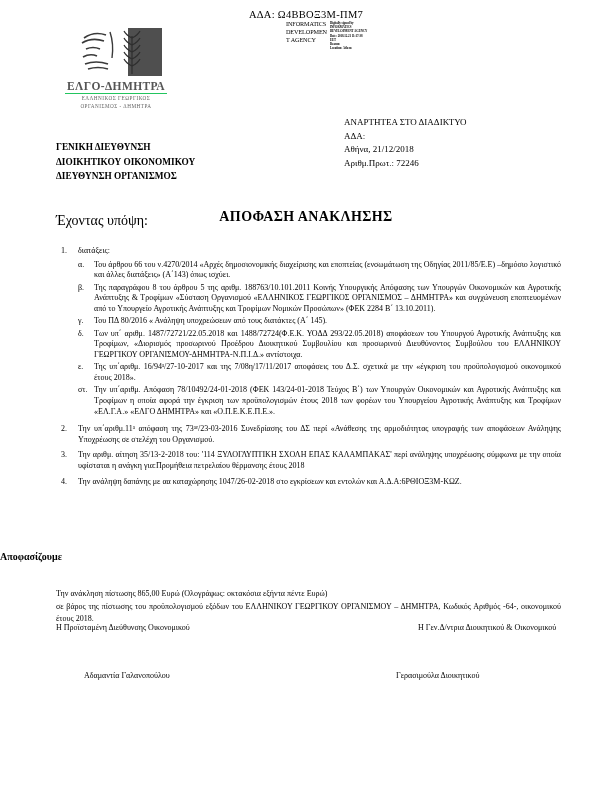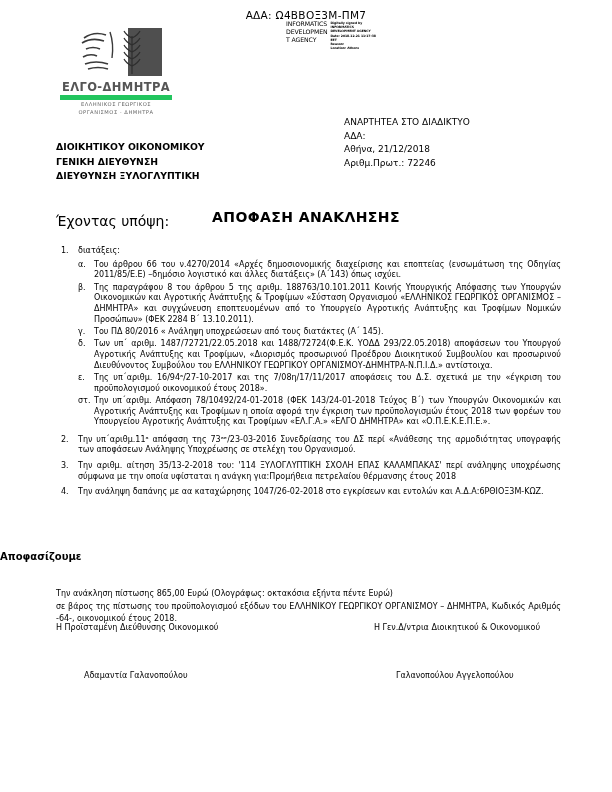--- a/index.html
+++ b/index.html
@@ -13,20 +13,21 @@
     font-family: "DejaVu Sans", "Liberation Sans", sans-serif;
     color: #000000;
     position: relative;
     overflow: hidden;
   }
   .page {
     position: relative;
     width: 540px;
     height: 792px;
     box-sizing: border-box;
+    font-family: Liberation Serif, serif;
   }
 
   
   .ada-top {
     position: absolute;
     top: 9px;
     left: 0;
     width: 612px;
     text-align: center;
     font-size: 10.5px;
@@ -72,21 +73,21 @@
     height: 48px;
     margin: 0 auto;
     display: block;
   }
   .logo-title {
     font-size: 11.5px;
     font-weight: 700;
     color: #555555;
     letter-spacing: 0.4px;
     margin-top: 1px;
-    border-bottom: 5px solid #22c55e;
+    border-bottom: 1px solid #22c55e;
     display: inline-block;
     padding: 0 2px 1px 2px;
   }
   .logo-sub {
     font-size: 5.2px;
     color: #666666;
     letter-spacing: 0.5px;
     line-height: 1.5;
     white-space: pre-line;
     margin-top: 1px;
@@ -194,21 +195,21 @@
   .decide-body p { margin: 0 0 2px 0; text-align: justify; }
 
   
   .sig-row {
     position: absolute;
     left: 56px;
     width: 505px;
     display: flex;
     font-size: 8px;
   }
-  .sig-titles { top: 623px; }
+  .sig-titles { top: 623px; gap: 44px; }
   .sig-names  { top: 671px; }
   .sig-left   { width: 282px; flex: 0 0 282px; }
   .sig-left.indent { padding-left: 28px; }
   .sig-right  { flex: 1 1 auto; padding-left: 36px; }
   .sig-right.indent { padding-left: 30px; }
 </style>
 </head>
 <body>
 
 <div class="page">
@@ -262,23 +263,23 @@
   </div>
 
   <div class="rt-header">
     <div>ΑΝΑΡΤΗΤΕΑ ΣΤΟ ΔΙΑΔΙΚΤΥΟ</div>
     <div>ΑΔΑ:</div>
     <div>Αθήνα, 21/12/2018</div>
     <div>Αριθμ.Πρωτ.: 72246</div>
   </div>
 
   <div class="lt-header">
+    <div>ΓΕΝΙΚΗ ΔΙΕΥΘΥΝΣΗ</div>
     <div>ΔΙΟΙΚΗΤΙΚΟΥ ΟΙΚΟΝΟΜΙΚΟΥ</div>
-    <div>ΓΕΝΙΚΗ ΔΙΕΥΘΥΝΣΗ</div>
-    <div>ΔΙΕΥΘΥΝΣΗ ΞΥΛΟΓΛΥΠΤΙΚΗ</div>
+    <div>ΔΙΕΥΘΥΝΣΗ ΟΡΓΑΝΙΣΜΟΣ</div>
   </div>
 
   <div class="doc-title">ΑΠΟΦΑΣΗ ΑΝΑΚΛΗΣΗΣ</div>
 
   <div class="preamble">Έχοντας υπόψη:</div>
 
   <div class="body-list">
 
     <div class="num-item">
       <div class="marker">1.</div>
@@ -336,16 +337,16 @@
     <p>σε βάρος της πίστωσης του προϋπολογισμού εξόδων του ΕΛΛΗΝΙΚΟΥ ΓΕΩΡΓΙΚΟΥ ΟΡΓΑΝΙΣΜΟΥ – ΔΗΜΗΤΡΑ, Κωδικός Αριθμός -64-, οικονομικού έτους 2018.</p>
   </div>
 
   <div class="sig-row sig-titles">
     <div class="sig-left">Η Προϊσταμένη Διεύθυνσης Οικονομικού</div>
     <div class="sig-right">Η Γεν.Δ/ντρια Διοικητικού &amp; Οικονομικού</div>
   </div>
 
   <div class="sig-row sig-names">
     <div class="sig-left indent">Αδαμαντία Γαλανοπούλου</div>
-    <div class="sig-right indent">Γαλανοπούλου Αγγελοπούλου</div>
+    <div class="sig-right indent">Γερασιμούλα Διοικητικού</div>
   </div>
 
 </div>
 
 </body></html>

